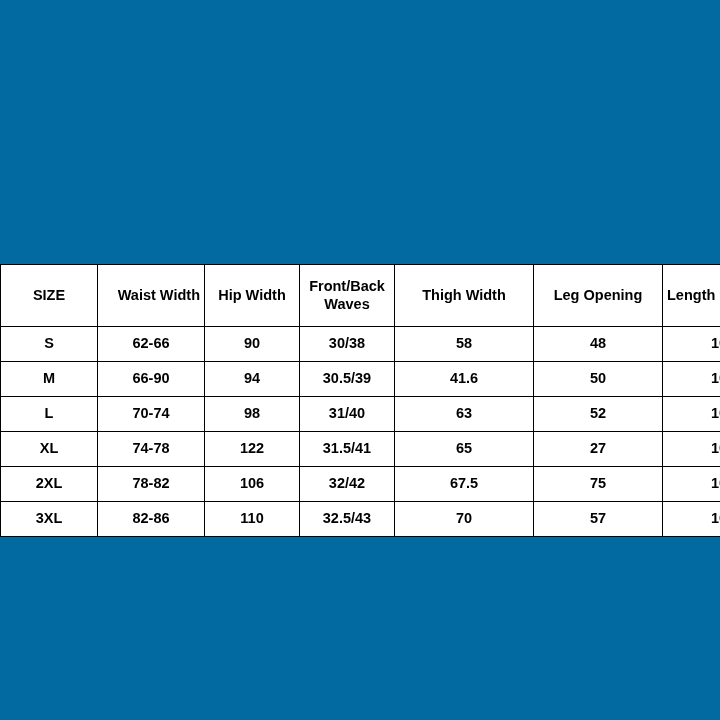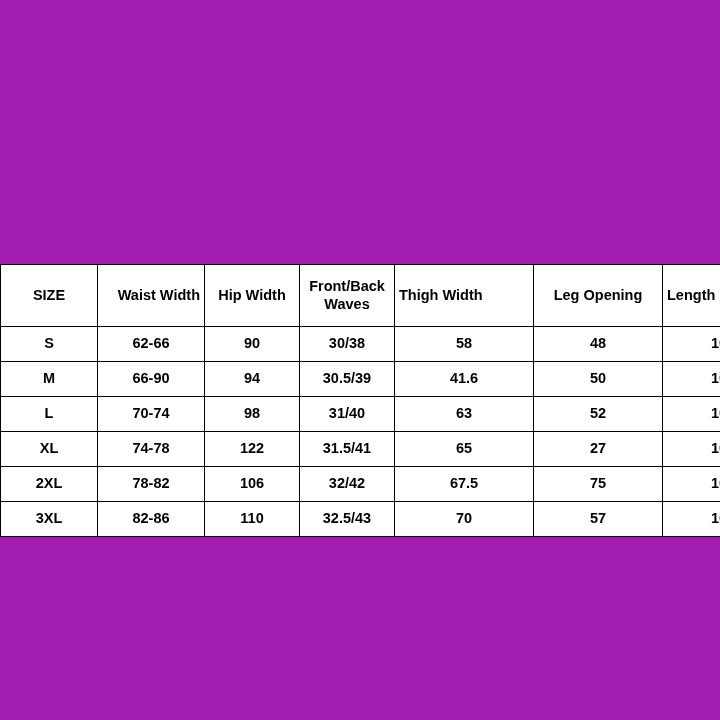--- a/index.html
+++ b/index.html
@@ -7,21 +7,21 @@
     padding: 0;
     width: 720px;
     height: 720px;
     background: #ffffff;
     font-family: "Liberation Sans", sans-serif;
   }
   #page {
     position: relative;
     width: 720px;
     height: 720px;
-    background: #a21caf;
+    background: #0369a1;
     overflow: hidden;
   }
   #table-wrap {
     position: absolute;
     left: 0;
     top: 264px;
     width: 720px;
   }
   table.size-chart {
     border-collapse: collapse;
@@ -42,21 +42,21 @@
     height: 57px;
     font-size: 14.5px;
     font-weight: bold;
     line-height: 1.22;
     padding: 2px 4px;
   }
   thead th.h-size        { width: 88px; }
   thead th.h-waist       { width: 98px; text-align: right; }
   thead th.h-hip         { width: 86px; margin-top: 37px; }
   thead th.h-waves       { width: 86px; text-align: center; padding-left: 6px; }
-  thead th.h-thigh       { width: 130px; text-align: left; padding-left: 8px; }
+  thead th.h-thigh       { width: 130px; text-align: center; padding-left: 8px; }
   thead th.h-leg         { width: 120px; }
   thead th.h-length      { width: 112px; text-align: left; padding-left: 10px; }
 
   table.size-chart tbody td {
     height: 34px;
     font-size: 14.5px;
     font-weight: bold;
     line-height: 1.1;
   }
 </style>

